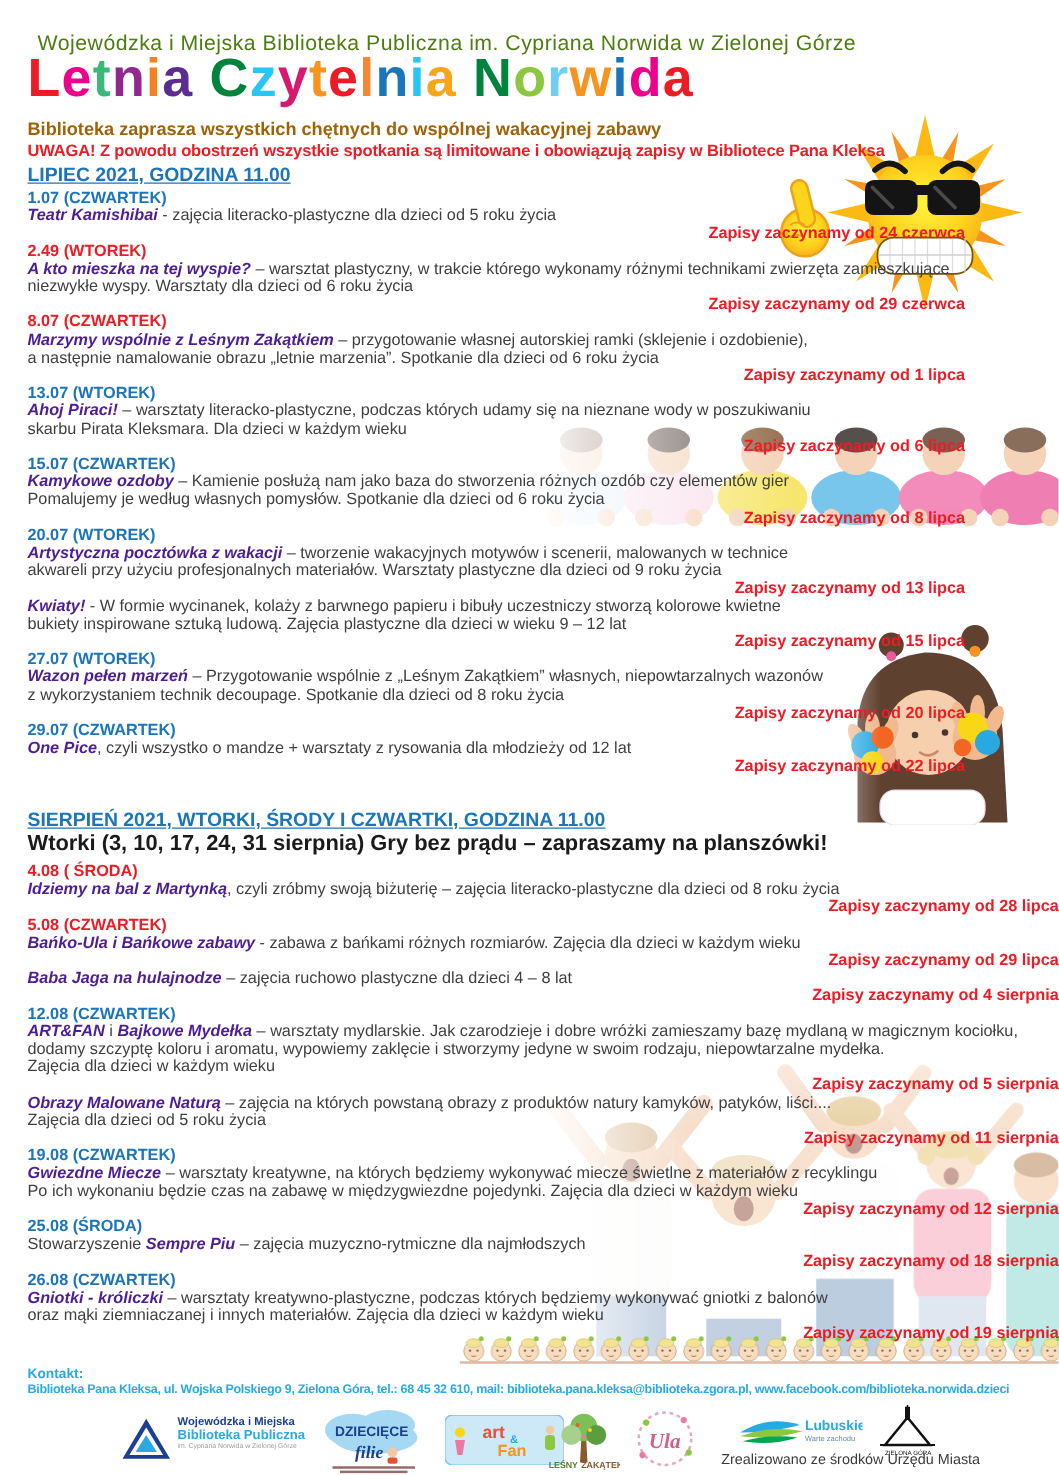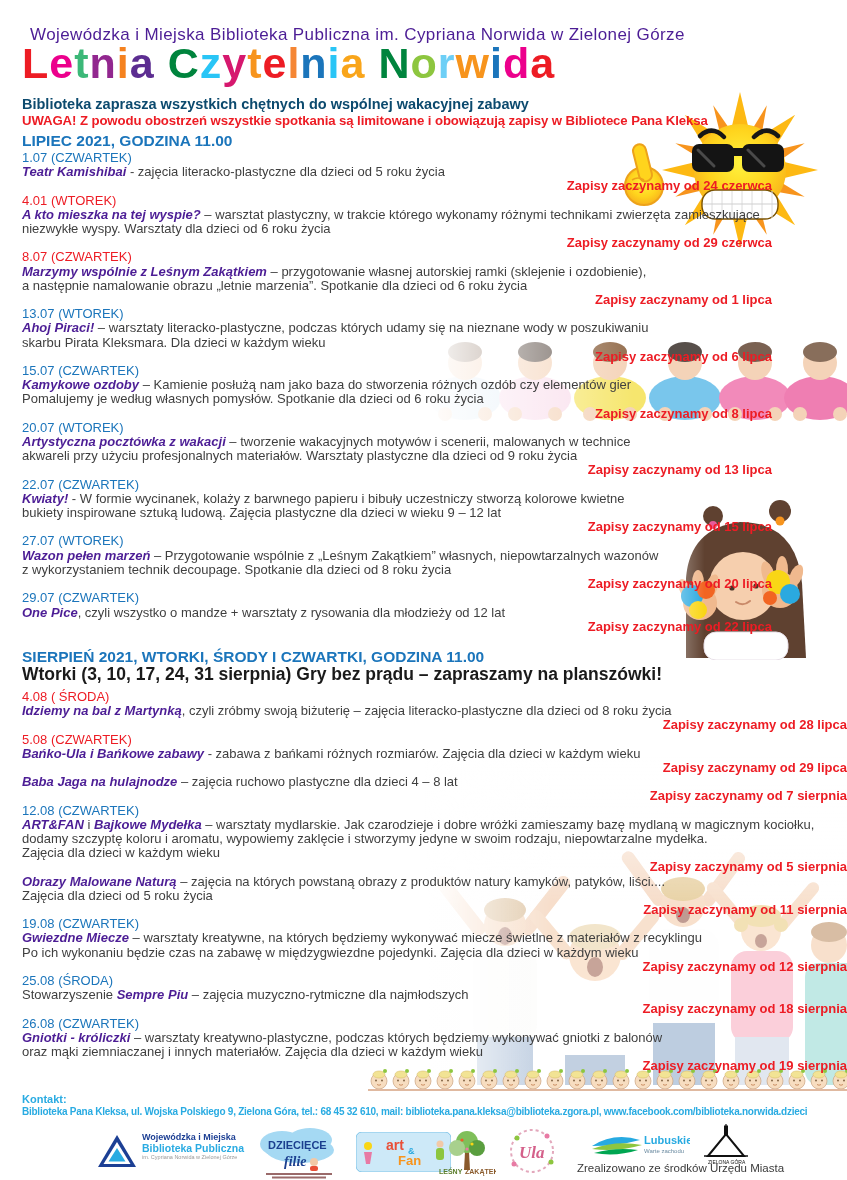--- a/index.html
+++ b/index.html
@@ -1,31 +1,31 @@
 <!DOCTYPE html>
 <html><head>
 <meta charset="utf-8">
 <style>
   html,body{margin:0;padding:0;background:#fff;}
   .page{position:relative;width:847px;height:1180px;background:#fff;overflow:hidden;
         font-family:"Liberation Sans",sans-serif;color:#3f3f3f;}
   .abs{position:absolute;}
   .txt{z-index:3;}
-  .org-line{left:30px;top:25px;font-size:17px;color:#4c1d95;letter-spacing:.4px;}
+  .org-line{left:30px;top:25px;font-size:17px;color:#4d7c0f;letter-spacing:.4px;}
   .title{left:22px;top:40px;font-size:43px;font-weight:bold;letter-spacing:1px;margin:0;line-height:1.1;}
-  .subtitle{left:22px;top:96px;font-size:14.5px;font-weight:bold;color:#0c4a6e;}
+  .subtitle{left:22px;top:96px;font-size:14.5px;font-weight:bold;color:#a16207;}
   .warning{left:22px;top:113px;font-size:13.2px;font-weight:bold;color:#ed1c24;letter-spacing:-.1px;}
-  .heading{font-size:15.5px;font-weight:bold;color:#1b75bb;}
+  .heading{font-size:15.5px;font-weight:bold;color:#1b75bb;text-decoration:underline;}
   .july-heading{left:22px;top:132px;}
   .events{font-size:13px;line-height:14.2px;}
   .july-events{left:22px;top:151px;width:750px;}
   .aug-heading{left:22px;top:648px;}
   .aug-intro{left:22px;top:664px;font-size:17.5px;font-weight:bold;color:#1a1a1a;}
   .aug-events{left:22px;top:690px;width:825px;}
-  .ev-date{font-weight:normal;}
+  .ev-date{font-weight:bold;}
   .ev-date.blue{color:#1b75bb;}
   .ev-date.red{color:#ed1c24;}
   .ev-body{color:#3f3f3f;white-space:pre-line;}
   .ev-title{font-weight:bold;font-style:italic;color:#4c1d95;}
   .ev-signup{color:#ed1c24;font-weight:bold;text-align:right;}
   .contact-label{left:22px;top:1093px;font-size:11px;font-weight:bold;color:#29abe2;}
   .contact-line{left:22px;top:1106px;font-size:10px;font-weight:bold;color:#29abe2;
                 letter-spacing:-.25px;white-space:nowrap;}
   .img{z-index:0;}
   .sun{z-index:1;}
@@ -255,41 +255,40 @@
   <div class="abs txt org-line">Wojewódzka i Miejska Biblioteka Publiczna im. Cypriana Norwida w Zielonej Górze</div>
   <h1 class="abs txt title"><span style="color: rgb(237, 28, 36);">L</span><span style="color: rgb(236, 0, 140);">e</span><span style="color: rgb(60, 184, 120);">t</span><span style="color: rgb(146, 39, 143);">n</span><span style="color: rgb(245, 130, 31);">i</span><span style="color: rgb(92, 45, 145);">a</span><span> </span><span style="color: rgb(0, 132, 61);">C</span><span style="color: rgb(41, 197, 246);">z</span><span style="color: rgb(214, 24, 110);">y</span><span style="color: rgb(247, 148, 29);">t</span><span style="color: rgb(237, 28, 36);">e</span><span style="color: rgb(245, 134, 52);">l</span><span style="color: rgb(27, 117, 187);">n</span><span style="color: rgb(41, 197, 246);">i</span><span style="color: rgb(249, 165, 26);">a</span><span> </span><span style="color: rgb(0, 132, 61);">N</span><span style="color: rgb(141, 198, 63);">o</span><span style="color: rgb(109, 207, 246);">r</span><span style="color: rgb(247, 148, 29);">w</span><span style="color: rgb(27, 117, 187);">i</span><span style="color: rgb(236, 0, 140);">d</span><span style="color: rgb(237, 28, 36);">a</span></h1>
   <div class="abs txt subtitle">Biblioteka zaprasza wszystkich chętnych do wspólnej wakacyjnej zabawy</div>
   <div class="abs txt warning">UWAGA! Z powodu obostrzeń wszystkie spotkania są limitowane i obowiązują zapisy  w Bibliotece Pana Kleksa</div>
 
   <div class="abs txt heading july-heading">LIPIEC 2021, GODZINA 11.00</div>
   <div class="abs txt events july-events">
       <div class="ev-date blue">1.07 (CZWARTEK)</div>
       <div class="ev-body"><span class="ev-title">Teatr Kamishibai</span><span> - zajęcia literacko-plastyczne dla dzieci od 5 roku życia</span></div>
       <div class="ev-signup">Zapisy zaczynamy od 24 czerwca</div>
-      <div class="ev-date red">4.01 (WTOREK)</div>
+      <div class="ev-date red">2.49 (WTOREK)</div>
       <div class="ev-body"><span class="ev-title">A kto mieszka na tej wyspie?</span><span> – warsztat plastyczny, w trakcie którego wykonamy różnymi technikami zwierzęta zamieszkujące
 niezwykłe wyspy. Warsztaty dla dzieci od 6 roku życia</span></div>
       <div class="ev-signup">Zapisy zaczynamy od 29 czerwca</div>
       <div class="ev-date red">8.07 (CZWARTEK)</div>
       <div class="ev-body"><span class="ev-title">Marzymy wspólnie z Leśnym Zakątkiem</span><span> – przygotowanie własnej autorskiej ramki (sklejenie i ozdobienie),
 a następnie namalowanie obrazu „letnie marzenia”. Spotkanie dla dzieci od 6 roku życia</span></div>
       <div class="ev-signup">Zapisy zaczynamy od 1 lipca</div>
       <div class="ev-date blue">13.07 (WTOREK)</div>
       <div class="ev-body"><span class="ev-title">Ahoj Piraci!</span><span> – warsztaty literacko-plastyczne, podczas których udamy się na nieznane wody w poszukiwaniu
 skarbu Pirata Kleksmara. Dla dzieci w każdym wieku</span></div>
       <div class="ev-signup">Zapisy zaczynamy od 6 lipca</div>
       <div class="ev-date blue">15.07 (CZWARTEK)</div>
       <div class="ev-body"><span class="ev-title">Kamykowe ozdoby</span><span> – Kamienie posłużą nam jako baza do stworzenia różnych ozdób czy elementów gier
 Pomalujemy je według własnych pomysłów. Spotkanie dla dzieci od 6 roku życia</span></div>
       <div class="ev-signup">Zapisy zaczynamy od 8 lipca</div>
       <div class="ev-date blue">20.07 (WTOREK)</div>
       <div class="ev-body"><span class="ev-title">Artystyczna pocztówka z wakacji</span><span> – tworzenie wakacyjnych motywów i scenerii, malowanych w technice
 akwareli przy użyciu profesjonalnych materiałów. Warsztaty plastyczne dla dzieci od 9 roku życia</span></div>
       <div class="ev-signup">Zapisy zaczynamy od 13 lipca</div>
-      <div class="ev-date blue">22.07 (CZWARTEK)</div>
       <div class="ev-body"><span class="ev-title">Kwiaty!</span><span> - W formie wycinanek, kolaży z barwnego papieru i bibuły uczestniczy stworzą kolorowe kwietne
 bukiety inspirowane sztuką ludową.  Zajęcia plastyczne dla dzieci w wieku 9 – 12 lat</span></div>
       <div class="ev-signup">Zapisy zaczynamy od 15 lipca</div>
       <div class="ev-date blue">27.07 (WTOREK)</div>
       <div class="ev-body"><span class="ev-title">Wazon pełen marzeń</span><span> – Przygotowanie wspólnie z „Leśnym Zakątkiem” własnych, niepowtarzalnych wazonów
 z wykorzystaniem technik decoupage. Spotkanie dla dzieci od 8 roku życia</span></div>
       <div class="ev-signup">Zapisy zaczynamy od 20 lipca</div>
       <div class="ev-date blue">29.07 (CZWARTEK)</div>
       <div class="ev-body"><span class="ev-title">One Pice</span><span>, czyli wszystko o mandze + warsztaty z rysowania dla młodzieży od 12 lat</span></div>
       <div class="ev-signup">Zapisy zaczynamy od 22 lipca</div>
@@ -298,21 +297,21 @@
   <div class="abs txt heading aug-heading">SIERPIEŃ 2021, WTORKI, ŚRODY I CZWARTKI, GODZINA 11.00</div>
   <div class="abs txt aug-intro">Wtorki (3, 10, 17, 24, 31 sierpnia) Gry bez prądu – zapraszamy na planszówki!</div>
   <div class="abs txt events aug-events">
       <div class="ev-date red">4.08 ( ŚRODA)</div>
       <div class="ev-body"><span class="ev-title">Idziemy na bal z Martynką</span><span>, czyli zróbmy swoją biżuterię – zajęcia literacko-plastyczne dla dzieci od 8 roku życia</span></div>
       <div class="ev-signup">Zapisy zaczynamy od 28 lipca</div>
       <div class="ev-date red">5.08 (CZWARTEK)</div>
       <div class="ev-body"><span class="ev-title">Bańko-Ula i Bańkowe zabawy</span><span> - zabawa z bańkami różnych rozmiarów. Zajęcia dla dzieci w każdym wieku</span></div>
       <div class="ev-signup">Zapisy zaczynamy od 29 lipca</div>
       <div class="ev-body"><span class="ev-title">Baba Jaga na hulajnodze</span><span> – zajęcia ruchowo plastyczne dla dzieci 4 – 8 lat</span></div>
-      <div class="ev-signup">Zapisy zaczynamy od 7 sierpnia</div>
+      <div class="ev-signup">Zapisy zaczynamy od 4 sierpnia</div>
       <div class="ev-date blue">12.08 (CZWARTEK)</div>
       <div class="ev-body"><span class="ev-title">ART&amp;FAN</span><span> i </span><span class="ev-title">Bajkowe Mydełka</span><span> – warsztaty mydlarskie. Jak czarodzieje i dobre wróżki zamieszamy bazę mydlaną w magicznym kociołku,
 dodamy szczyptę koloru i aromatu, wypowiemy zaklęcie i stworzymy jedyne w swoim rodzaju, niepowtarzalne mydełka.
 Zajęcia dla dzieci w każdym wieku</span></div>
       <div class="ev-signup">Zapisy zaczynamy od 5 sierpnia</div>
       <div class="ev-body"><span class="ev-title">Obrazy Malowane Naturą</span><span> – zajęcia na których powstaną obrazy z produktów natury kamyków, patyków, liści....
 Zajęcia dla dzieci od 5 roku życia</span></div>
       <div class="ev-signup">Zapisy zaczynamy od 11 sierpnia</div>
       <div class="ev-date blue">19.08 (CZWARTEK)</div>
       <div class="ev-body"><span class="ev-title">Gwiezdne Miecze</span><span> – warsztaty kreatywne, na których będziemy wykonywać miecze świetlne z materiałów z recyklingu

